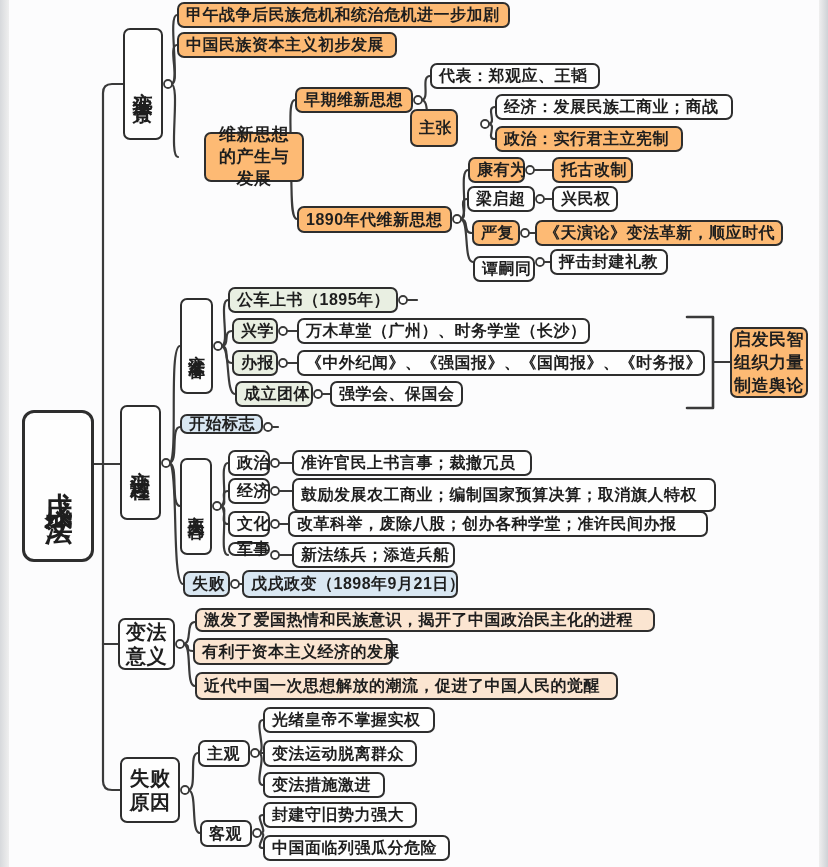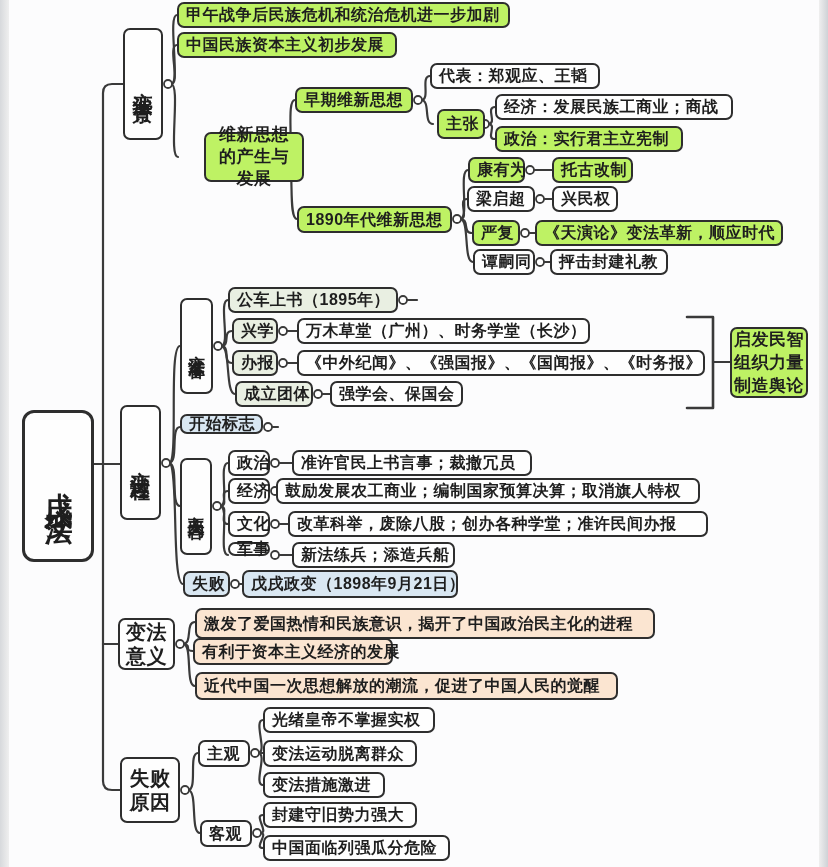--- a/index.html
+++ b/index.html
@@ -12,21 +12,21 @@
   .edge-strip.left{left:0;background:linear-gradient(to right,#d7d9dc,#efefef);}
   .edge-strip.right{right:0;background:linear-gradient(to left,#cfd2d6,#efefef);}
   svg.wires{position:absolute;left:0;top:0;z-index:1;}
   .node{
     position:absolute;z-index:2;box-sizing:border-box;
     border:2.5px solid #2e2e2e;border-radius:7px;background:#fefefe;
     display:flex;align-items:center;padding:0 7px;
     font-size:16px;font-weight:700;color:#1e1e1e;
     white-space:nowrap;line-height:1;letter-spacing:0.5px;
   }
-  .pink{background:#bef264;}
+  .pink{background:#fdba74;}
   .green{background:#e9efe2;}
   .blue{background:#d9e7f2;}
   .peach{background:#fbe5d1;}
   .white{background:#fefefe;}
   .v{
     writing-mode:vertical-rl;text-orientation:upright;
     justify-content:center;padding:6px 0;letter-spacing:4px;
     font-size:20px;white-space:nowrap;
   }
   .v.small{font-size:17px;letter-spacing:2px;}
@@ -148,31 +148,31 @@
   </svg>
 
   <div class="node v root white" style="left:22px;top:410px;width:72px;height:152px">戊戌变法</div>
 
   <div class="node v white" style="left:123px;top:28px;width:40px;height:112px">变法背景</div>
   <div class="node pink" style="left:177px;top:2px;width:333px;height:26px">甲午战争后民族危机和统治危机进一步加剧</div>
   <div class="node pink" style="left:177px;top:32px;width:220px;height:26px">中国民族资本主义初步发展</div>
   <div class="node pink wrap2" style="left:178px;top:132px;width:100px;height:50px">维新思想的产生与发展</div>
   <div class="node pink" style="left:295px;top:87px;width:118px;height:26px">早期维新思想</div>
   <div class="node white" style="left:430px;top:63px;width:170px;height:26px">代表：郑观应、王韬</div>
-  <div class="node pink" style="left:437px;top:109px;width:48px;height:30px">主张</div>
+  <div class="node pink" style="left:410px;top:109px;width:48px;height:38px">主张</div>
   <div class="node white" style="left:495px;top:94px;width:238px;height:26px">经济：发展民族工商业；商战</div>
   <div class="node pink" style="left:495px;top:126px;width:188px;height:26px">政治：实行君主立宪制</div>
   <div class="node pink" style="left:297px;top:206px;width:155px;height:27px">1890年代维新思想</div>
   <div class="node pink" style="left:468px;top:157px;width:57px;height:26px">康有为</div>
   <div class="node pink" style="left:552px;top:157px;width:81px;height:26px">托古改制</div>
   <div class="node white" style="left:467px;top:186px;width:68px;height:26px">梁启超</div>
   <div class="node white" style="left:552px;top:186px;width:66px;height:26px">兴民权</div>
   <div class="node pink" style="left:472px;top:220px;width:48px;height:26px">严复</div>
   <div class="node pink" style="left:535px;top:220px;width:248px;height:26px">《天演论》变法革新，顺应时代</div>
-  <div class="node white" style="left:473px;top:249px;width:62px;height:26px">谭嗣同</div>
+  <div class="node white" style="left:473px;top:256px;width:62px;height:26px">谭嗣同</div>
   <div class="node white" style="left:550px;top:249px;width:118px;height:26px">抨击封建礼教</div>
 
   <div class="node v white" style="left:120px;top:405px;width:41px;height:115px">变法过程</div>
   <div class="node v small white" style="left:180px;top:298px;width:33px;height:96px">变法准备</div>
   <div class="node green" style="left:228px;top:287px;width:170px;height:26px">公车上书（1895年）</div>
   <div class="node green" style="left:232px;top:318px;width:46px;height:26px">兴学</div>
   <div class="node white" style="left:297px;top:318px;width:293px;height:26px">万木草堂（广州）、时务学堂（长沙）</div>
   <div class="node green" style="left:232px;top:350px;width:46px;height:26px">办报</div>
   <div class="node white" style="left:297px;top:350px;width:408px;height:26px">《中外纪闻》、《强国报》、《国闻报》、《时务报》</div>
   <div class="node green" style="left:235px;top:381px;width:78px;height:26px">成立团体</div>
@@ -180,30 +180,30 @@
   <div class="node pink multiline" style="left:730px;top:327px;width:78px;height:71px">
     <span>启发民智</span>
     <span>组织力量</span>
     <span>制造舆论</span>
   </div>
   <div class="node blue" style="left:180px;top:414px;width:83px;height:20px">开始标志</div>
   <div class="node v small white" style="left:180px;top:458px;width:32px;height:97px">主要内容</div>
   <div class="node white" style="left:228px;top:450px;width:42px;height:26px">政治</div>
   <div class="node white" style="left:292px;top:450px;width:240px;height:26px">准许官民上书言事；裁撤冗员</div>
   <div class="node white" style="left:228px;top:478px;width:42px;height:26px">经济</div>
-  <div class="node white" style="left:276px;top:478px;width:424px;height:26px">鼓励发展农工商业；编制国家预算决算；取消旗人特权</div>
+  <div class="node white" style="left:292px;top:478px;width:424px;height:34px">鼓励发展农工商业；编制国家预算决算；取消旗人特权</div>
   <div class="node white" style="left:228px;top:511px;width:42px;height:26px">文化</div>
   <div class="node white" style="left:288px;top:511px;width:420px;height:26px">改革科举，废除八股；创办各种学堂；准许民间办报</div>
   <div class="node white" style="left:228px;top:542px;width:42px;height:14px">军事</div>
   <div class="node white" style="left:292px;top:542px;width:163px;height:26px">新法练兵；添造兵船</div>
   <div class="node blue" style="left:183px;top:571px;width:47px;height:26px">失败</div>
   <div class="node blue" style="left:242px;top:570px;width:216px;height:28px">戊戌政变（1898年9月21日）</div>
 
   <div class="node biglabel white" style="left:118px;top:618px;width:57px;height:52px">变法意义</div>
-  <div class="node peach" style="left:195px;top:608px;width:460px;height:31px">激发了爱国热情和民族意识，揭开了中国政治民主化的进程</div>
+  <div class="node peach" style="left:195px;top:608px;width:460px;height:24px">激发了爱国热情和民族意识，揭开了中国政治民主化的进程</div>
   <div class="node peach" style="left:193px;top:638px;width:200px;height:27px">有利于资本主义经济的发展</div>
   <div class="node peach" style="left:195px;top:672px;width:423px;height:28px">近代中国一次思想解放的潮流，促进了中国人民的觉醒</div>
 
   <div class="node biglabel white" style="left:120px;top:757px;width:60px;height:66px">失败原因</div>
   <div class="node white" style="left:198px;top:740px;width:52px;height:27px">主观</div>
   <div class="node white" style="left:263px;top:707px;width:172px;height:26px">光绪皇帝不掌握实权</div>
   <div class="node white" style="left:263px;top:740px;width:154px;height:27px">变法运动脱离群众</div>
   <div class="node white" style="left:263px;top:772px;width:122px;height:26px">变法措施激进</div>
   <div class="node white" style="left:200px;top:820px;width:52px;height:27px">客观</div>
   <div class="node white" style="left:263px;top:802px;width:154px;height:26px">封建守旧势力强大</div>

